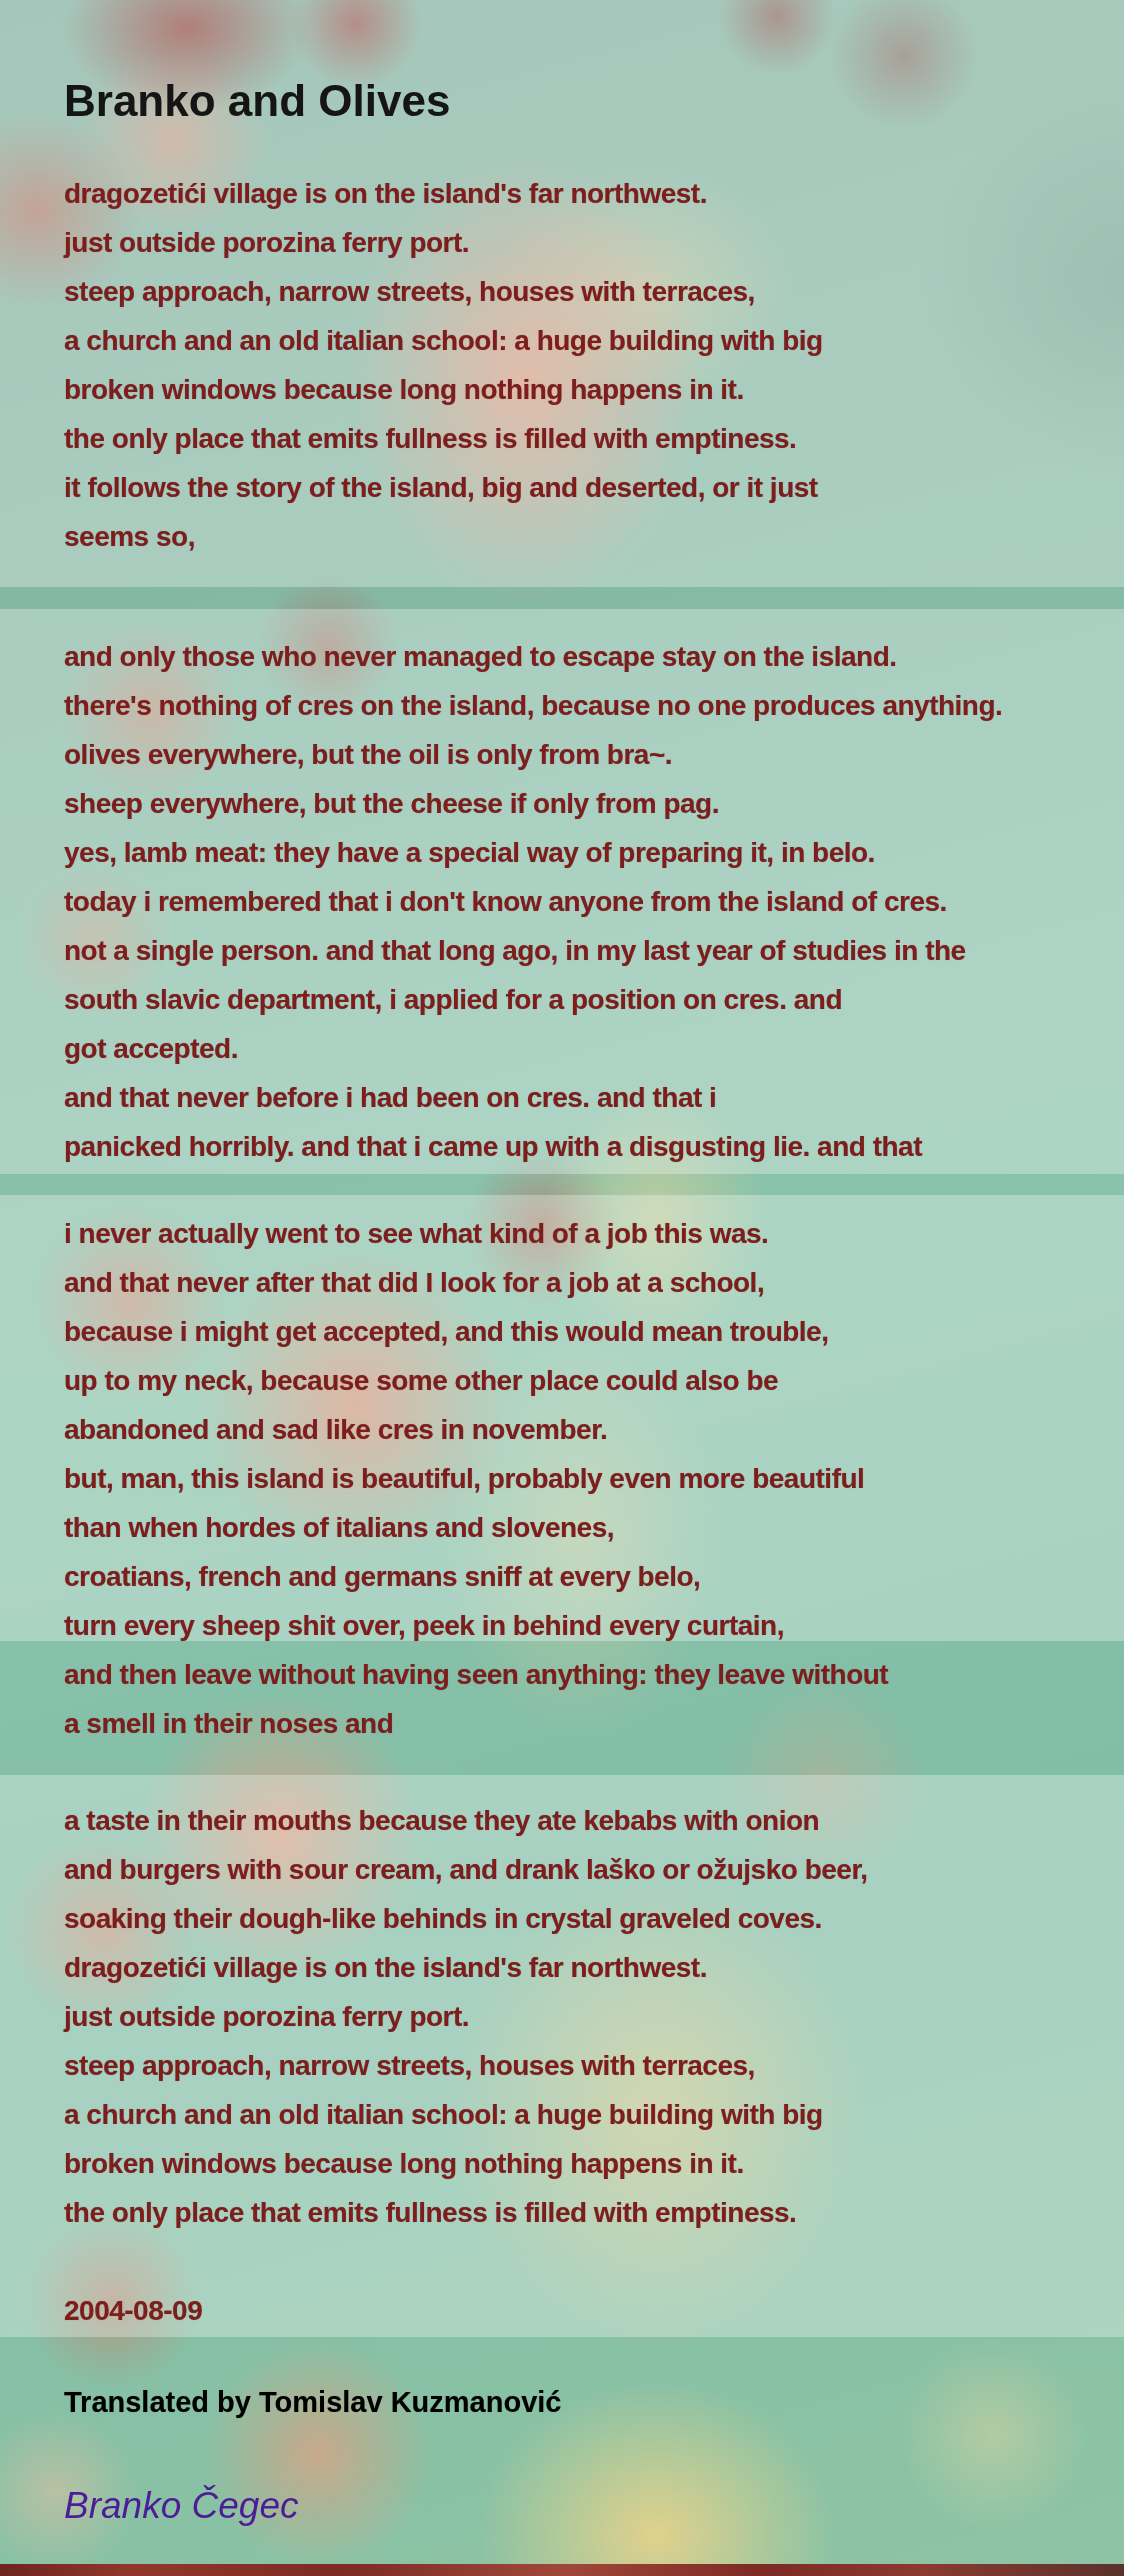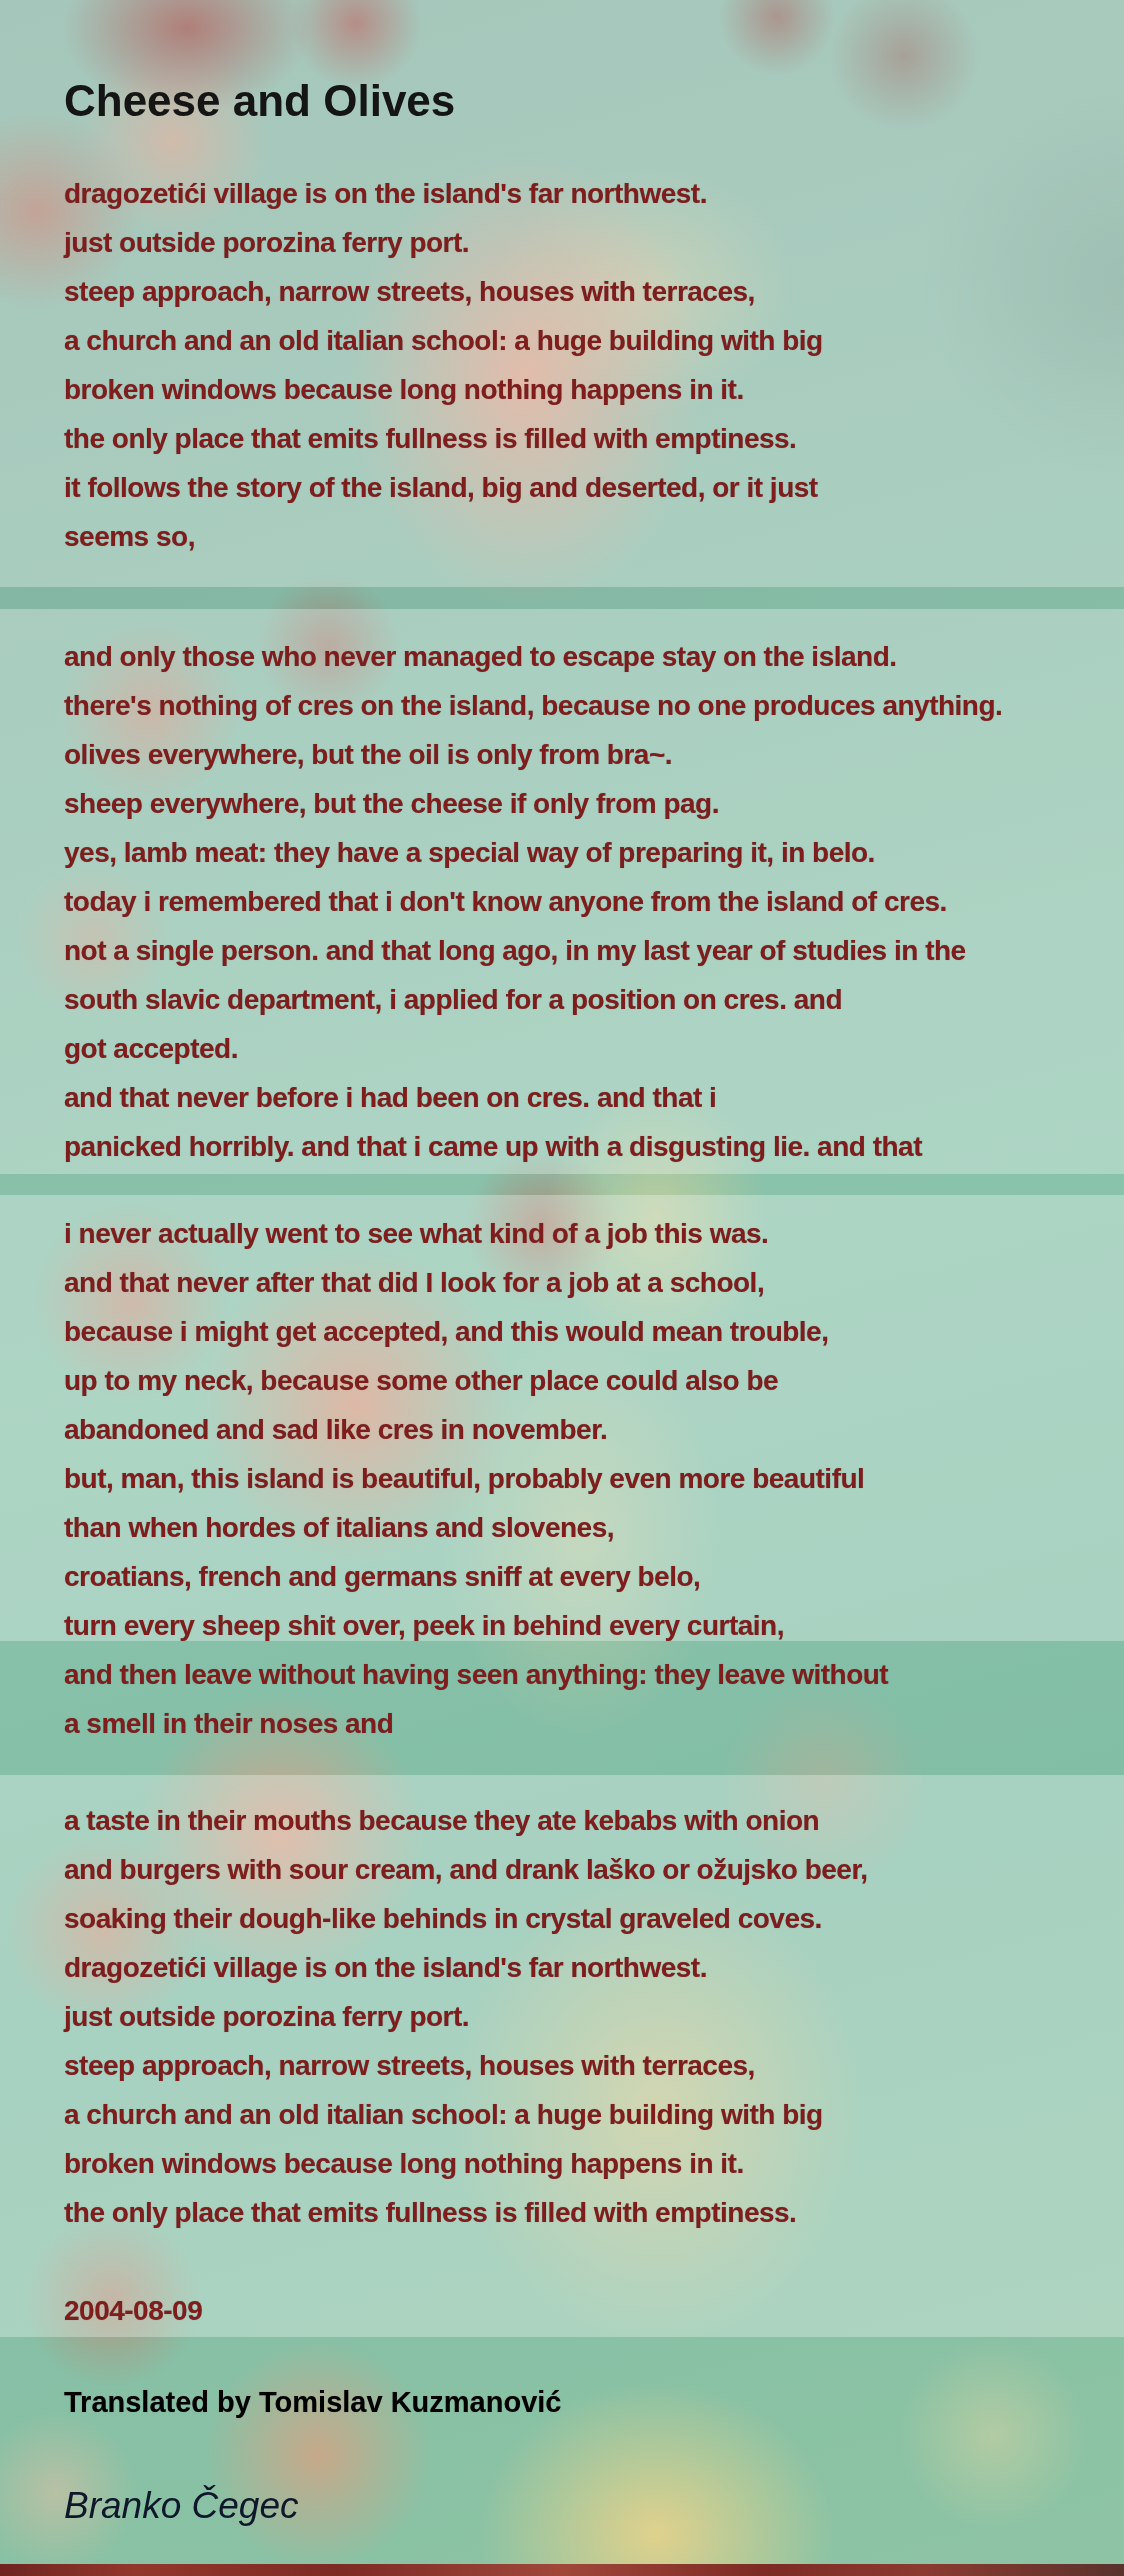--- a/index.html
+++ b/index.html
@@ -68,37 +68,37 @@
   .date-line{margin-top:49px;}
   
   .credits{position:absolute;left:0;top:2337px;width:1124px;z-index:1;box-sizing:border-box;padding-left:64px;}
   .translator{
     margin-top:41px;
     font-size:29px;font-weight:700;color:#000000;line-height:49px;
     white-space:nowrap;text-shadow:0 0 0.9px rgba(20,20,20,.35);
   }
   .author{
     margin-top:53px;
-    font-size:37px;font-style:italic;font-weight:400;color:#0f172a;
+    font-size:37px;font-style:italic;font-weight:400;color:#4c1d95;
     line-height:52px;white-space:nowrap;
   }
   
   .footer-bar{
     position:absolute;left:0;bottom:0;width:1124px;height:12px;z-index:2;
     background:linear-gradient(90deg,#6e2420 0%,#93372c 12%,#7d2a24 30%,#a0473a 50%,#7d2a24 68%,#8c3a30 82%,#59322c 100%);
   }
 </style>
 </head>
 <body>
 
 <div class="page">
   <div class="bg"></div>
 
   <section class="block block1">
-    <h1 class="title">Cheese and Olives</h1>
+    <h1 class="title">Branko and Olives</h1>
     <div class="stanza1">
       <div class="line">dragozetići village is on the island's far northwest.</div>
       <div class="line">just outside porozina ferry port.</div>
       <div class="line">steep approach, narrow streets, houses with terraces,</div>
       <div class="line">a church and an old italian school: a huge building with big</div>
       <div class="line">broken windows because long nothing happens in it.</div>
       <div class="line">the only place that emits fullness is filled with emptiness.</div>
       <div class="line">it follows the story of the island, big and deserted, or it just</div>
       <div class="line">seems so,</div>
     </div>

